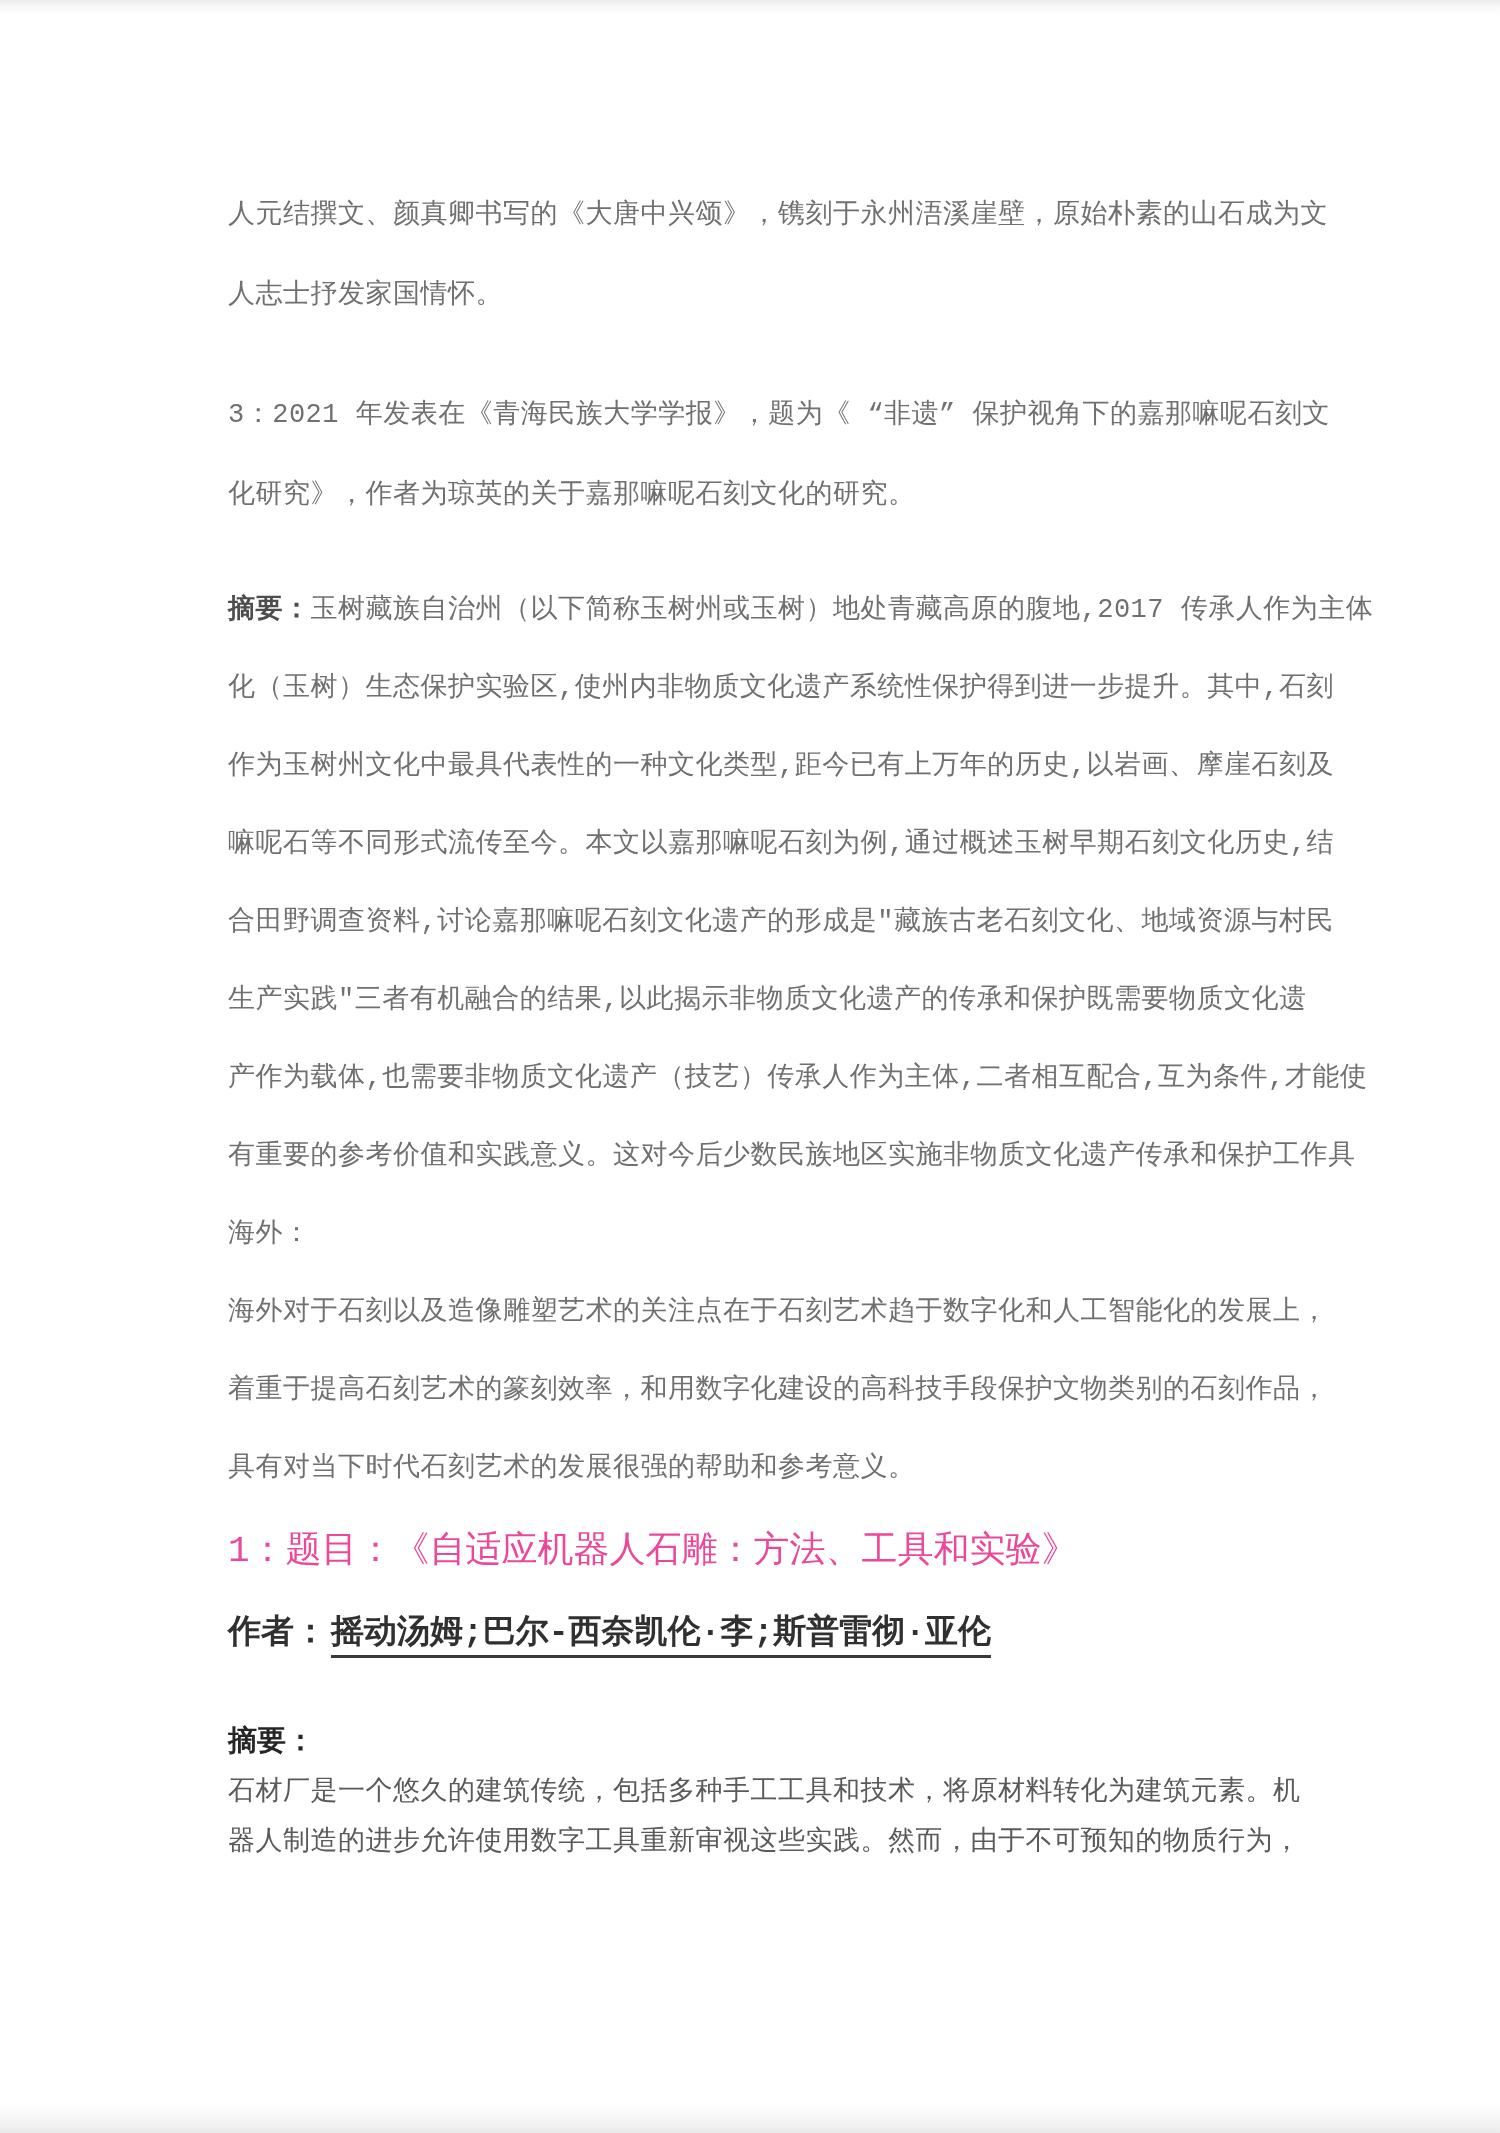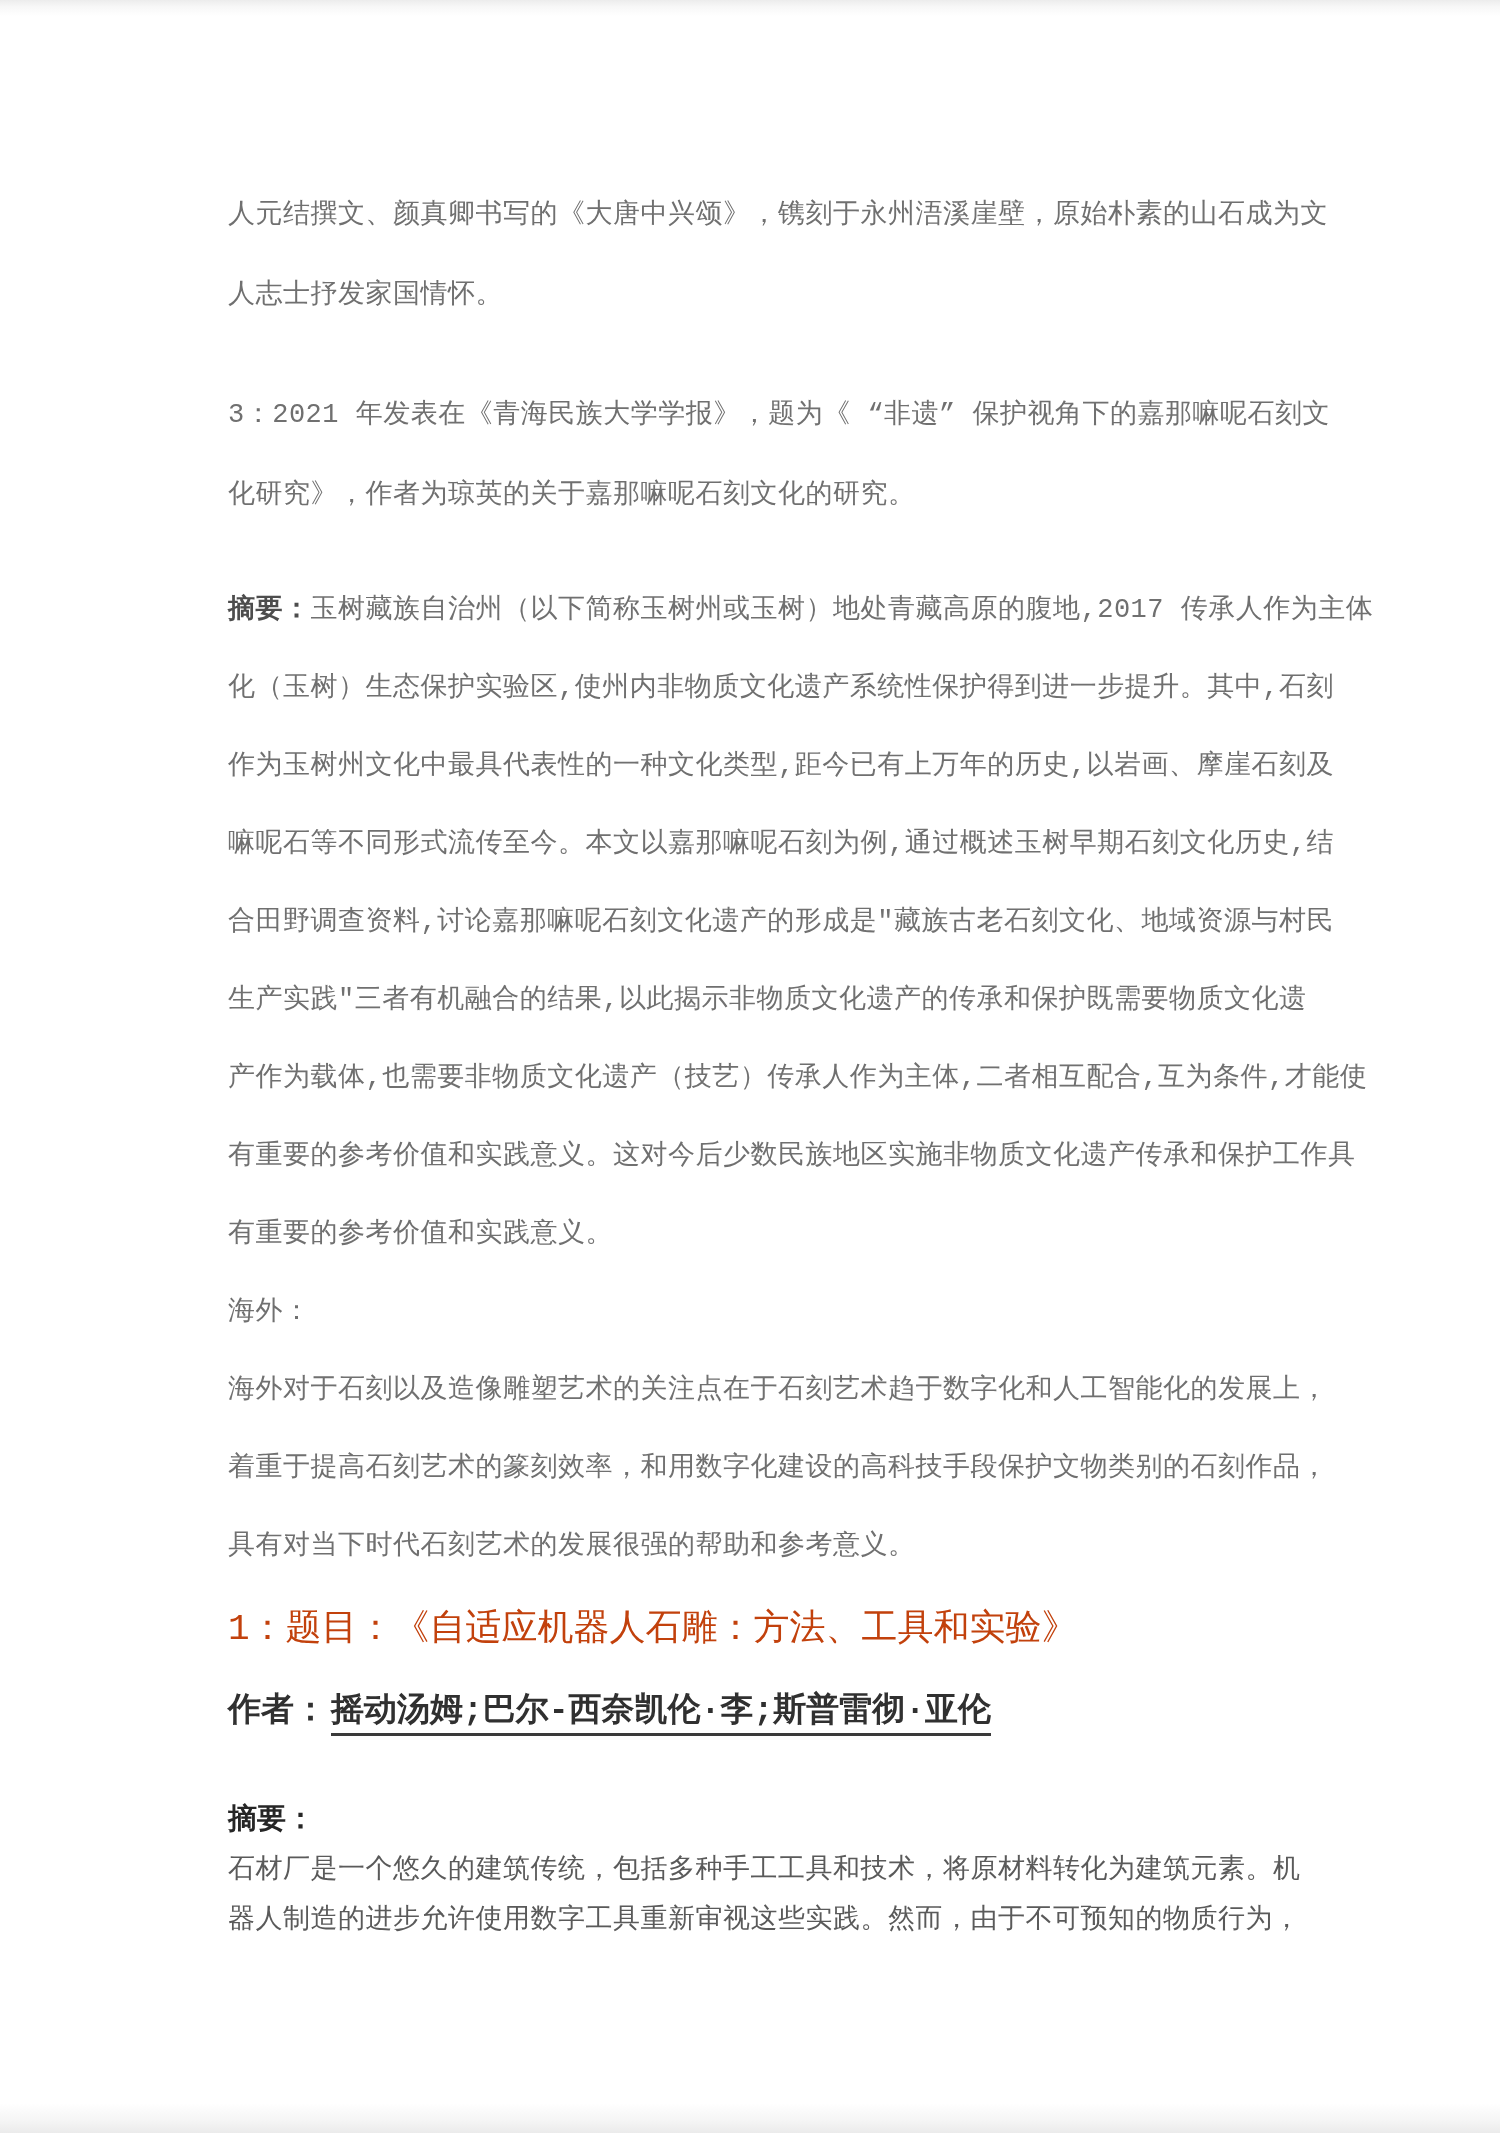--- a/index.html
+++ b/index.html
@@ -40,21 +40,21 @@
     color: #707070;
     letter-spacing: 0.5px;
   }
   .p2 { margin-top: 40px; }
   .p3 { margin-top: 36px; }
   .lbl-bold { font-weight: bold; color: #4d4d4d; }
   .title-line {
     margin-top: 4px;
     font-size: 36px;
     line-height: 82px;
-    color: #c2410c;
+    color: #ec4899;
     white-space: nowrap;
   }
   .author-line {
     font-size: 33px;
     line-height: 82px;
     font-weight: bold;
     color: #303030;
     white-space: nowrap;
   }
   .author-line .author-label { margin-right: 4px; }
@@ -96,21 +96,20 @@
 
   <p class="body-b p3">
     <span class="ln"><span class="lbl-bold">摘要：</span><span>玉树藏族自治州（以下简称玉树州或玉树）地处青藏高原的腹地,2017 传承人作为主体</span></span>
     <span class="ln">化（玉树）生态保护实验区,使州内非物质文化遗产系统性保护得到进一步提升。其中,石刻</span>
     <span class="ln">作为玉树州文化中最具代表性的一种文化类型,距今已有上万年的历史,以岩画、摩崖石刻及</span>
     <span class="ln">嘛呢石等不同形式流传至今。本文以嘉那嘛呢石刻为例,通过概述玉树早期石刻文化历史,结</span>
     <span class="ln">合田野调查资料,讨论嘉那嘛呢石刻文化遗产的形成是"藏族古老石刻文化、地域资源与村民</span>
     <span class="ln">生产实践"三者有机融合的结果,以此揭示非物质文化遗产的传承和保护既需要物质文化遗</span>
     <span class="ln">产作为载体,也需要非物质文化遗产（技艺）传承人作为主体,二者相互配合,互为条件,才能使</span>
     <span class="ln">有重要的参考价值和实践意义。这对今后少数民族地区实施非物质文化遗产传承和保护工作具</span>
-    <span class="ln">有重要的参考价值和实践意义。</span>
   </p>
 
   <p class="body-b">
     <span class="ln">海外：</span>
   </p>
 
   <p class="body-b">
     <span class="ln">海外对于石刻以及造像雕塑艺术的关注点在于石刻艺术趋于数字化和人工智能化的发展上，</span>
     <span class="ln">着重于提高石刻艺术的篆刻效率，和用数字化建设的高科技手段保护文物类别的石刻作品，</span>
     <span class="ln">具有对当下时代石刻艺术的发展很强的帮助和参考意义。</span>

